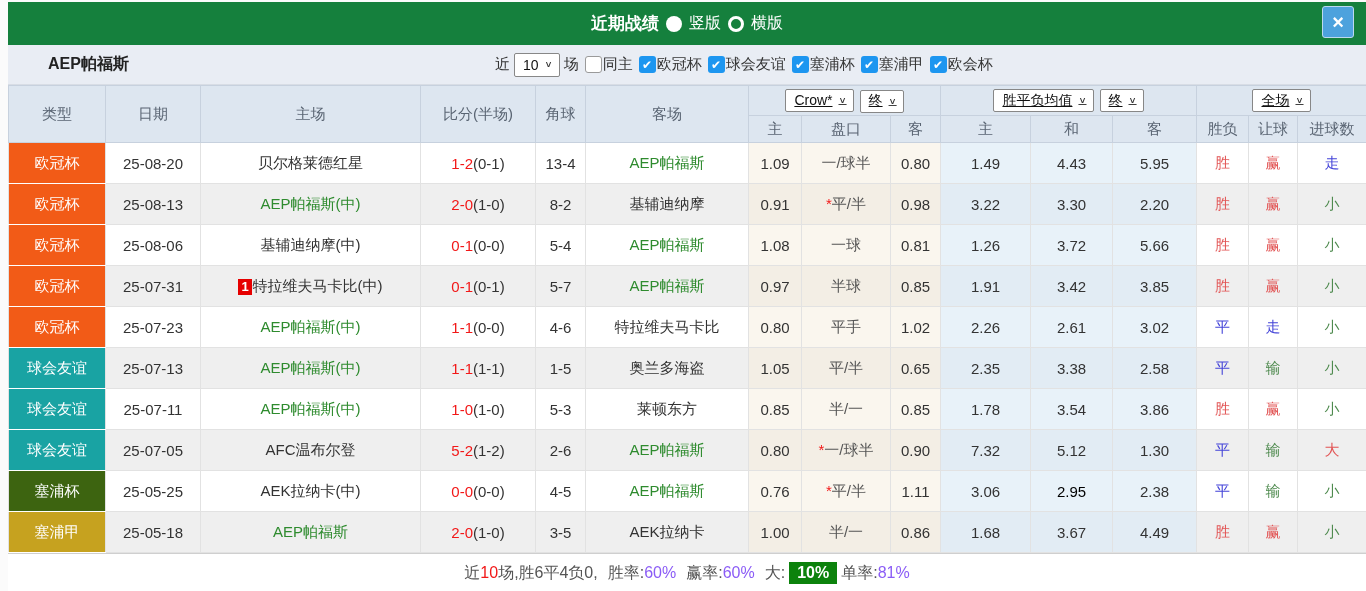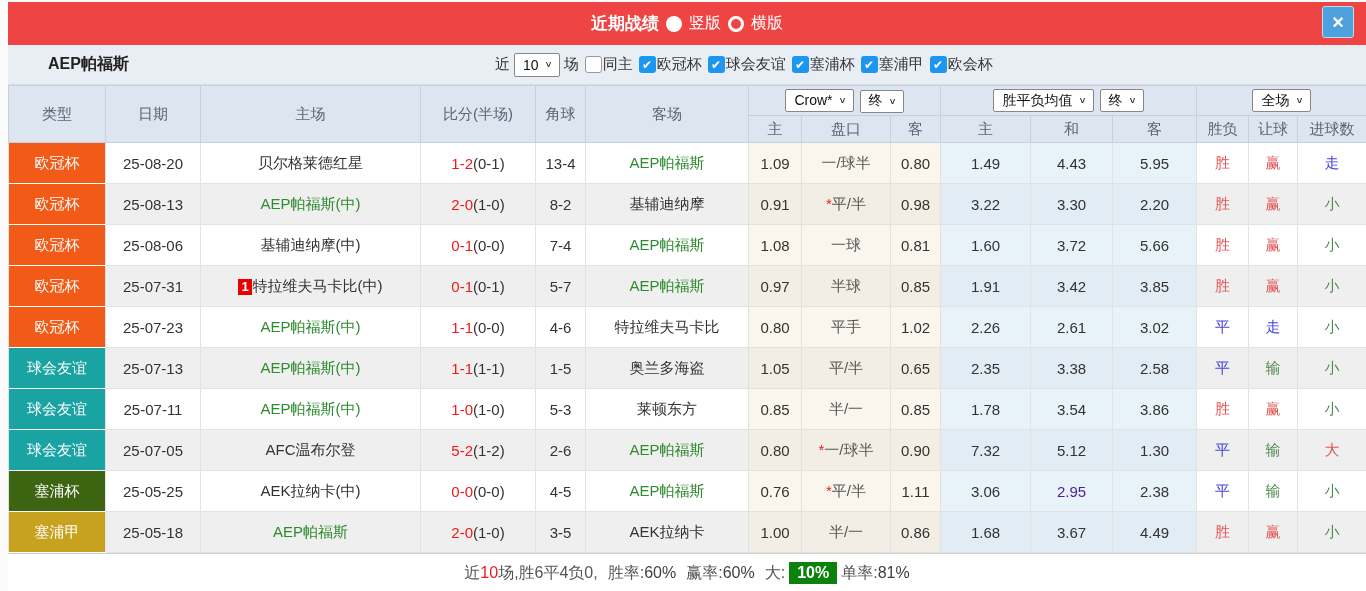--- a/index.html
+++ b/index.html
@@ -1,20 +1,20 @@
 <!DOCTYPE html>
 <html><head>
 <meta charset="utf-8">
 <style>
   * { margin:0; padding:0; box-sizing:border-box; }
   html,body { width:1366px; height:591px; background:#fbfbfb; overflow:hidden;
     font-family:"Liberation Sans", sans-serif; }
 
   
-  .topbar { position:relative; margin:2px 0 0 8px; height:43px; background:#ef4444;
+  .topbar { position:relative; margin:2px 0 0 8px; height:43px; background:#15803d;
     display:flex; align-items:center; justify-content:center; }
   .topbar-center { display:flex; align-items:center; gap:7px; }
   .title { color:#fff; font-size:17px; font-weight:bold; }
   .radio { width:16px; height:16px; border-radius:50%; display:inline-block; }
   .radio.selected { background:#fff; }
   .radio.unselected { background:transparent; border:3px solid #fff; }
   .radio-label { color:#fff; font-size:16px; }
   .close-btn { position:absolute; right:12px; top:4px; width:32px; height:32px;
     background:#4da2dd; border:1px solid #bcd9ef; border-radius:3px;
     display:flex; align-items:center; justify-content:center; cursor:pointer; }
@@ -38,47 +38,47 @@
   .cb-box .tick { color:#fff; font-size:12px; line-height:1; }
   .cb-label { font-size:15px; color:#333; }
 
   
   table { margin-left:8px; width:1358px; border-collapse:collapse; table-layout:fixed; }
   th, td { text-align:center; vertical-align:middle; overflow:hidden; white-space:nowrap; }
   thead th { background:#dde6f0; color:#5a6573; font-weight:normal; font-size:15px;
     border:1px solid #c7d1de; }
   tr.ddrow th { height:30px; }
   tr.subrow th { height:27px; }
-  thead .sel { height:23px; margin:0 3px; }
+  thead .sel { height:23px; margin:0 3px;text-decoration:underline; }
   tbody td { height:41px; font-size:15px; color:#333; border:1px solid #e2e2e2;
     background:#fff; }
   tbody tr:nth-child(even) td { background:#efefef; }
   td.c-cream { background:#faf6ee; }
   tbody tr:nth-child(even) td.c-cream { background:#f3eee5; }
   td.c-blue { background:#e8f2f9; }
   tbody tr:nth-child(even) td.c-blue { background:#e2ecf4; }
   td.type { padding:0; border-top:1px solid #fff; border-bottom:1px solid #fff; }
   .badge { width:100%; height:100%; display:flex; align-items:center; justify-content:center;
     color:#fff; font-size:15px; }
   .team-green { color:#2e8b2e; }
   .score-red { color:#f21818; }
   .hc-cell { color:#555; }
   .hc-star { color:#f21818; }
   .marker { display:none; background:#e60000; color:#fff; font-size:13px; line-height:16px;
     padding:0 3px; margin-right:1px; font-weight:bold; }
   .t-red { color:#e25555; }
   .t-blue { color:#4343d8; }
   .t-green { color:#4e8a4e; }
-  .hl-orange { color:#4c1d95; }
+  .hl-orange { color:#000000; }
 
   
   .summary { margin-left:8px; height:39px; background:#fff; border-top:1px solid #cfcfcf;
     display:flex; align-items:center; justify-content:center; font-size:16px; color:#555; }
   .summary .num-red { color:#f21818; }
-  .summary .pct-blue { color:#404040; }
+  .summary .pct-blue { color:#8b5cf6; }
   .summary .gap { margin-left:10px; }
   .chip { background:#0c820c; color:#fff; font-weight:bold; padding:2px 8px; margin:0 4px; }
 </style>
 </head>
 <body>
 
 <div class="topbar">
   <div class="topbar-center">
     <span class="title">近期战绩</span>
     <span class="radio selected"></span>
@@ -235,26 +235,26 @@
     <td class="r2 t-red">赢</td>
     <td class="r3 t-green">小</td>
   </tr>
       <tr class="data-row">
     <td class="type">
           <div class="badge" style="background: rgb(242, 91, 23);">欧冠杯</div>
         </td>
     <td class="date">25-08-06</td>
     <td><span class="home-team">基辅迪纳摩(中)</span></td>
     <td><span class="ft score-red">0-1</span><span class="ht">(0-0)</span></td>
-    <td class="corner">7-4</td>
+    <td class="corner">5-4</td>
     <td><span class="away-team team-green">AEP帕福斯</span></td>
     <td class="oh c-cream">1.08</td>
     <td class="hc-cell c-cream"><span class="hc-star"></span><span class="hc-text">一球</span></td>
     <td class="oa c-cream">0.81</td>
-    <td class="ah c-blue">1.60</td>
+    <td class="ah c-blue">1.26</td>
     <td class="ad c-blue">3.72</td>
     <td class="aa c-blue">5.66</td>
     <td class="r1 t-red">胜</td>
     <td class="r2 t-red">赢</td>
     <td class="r3 t-green">小</td>
   </tr>
       <tr class="data-row">
     <td class="type">
           <div class="badge" style="background: rgb(242, 91, 23);">欧冠杯</div>
         </td>

